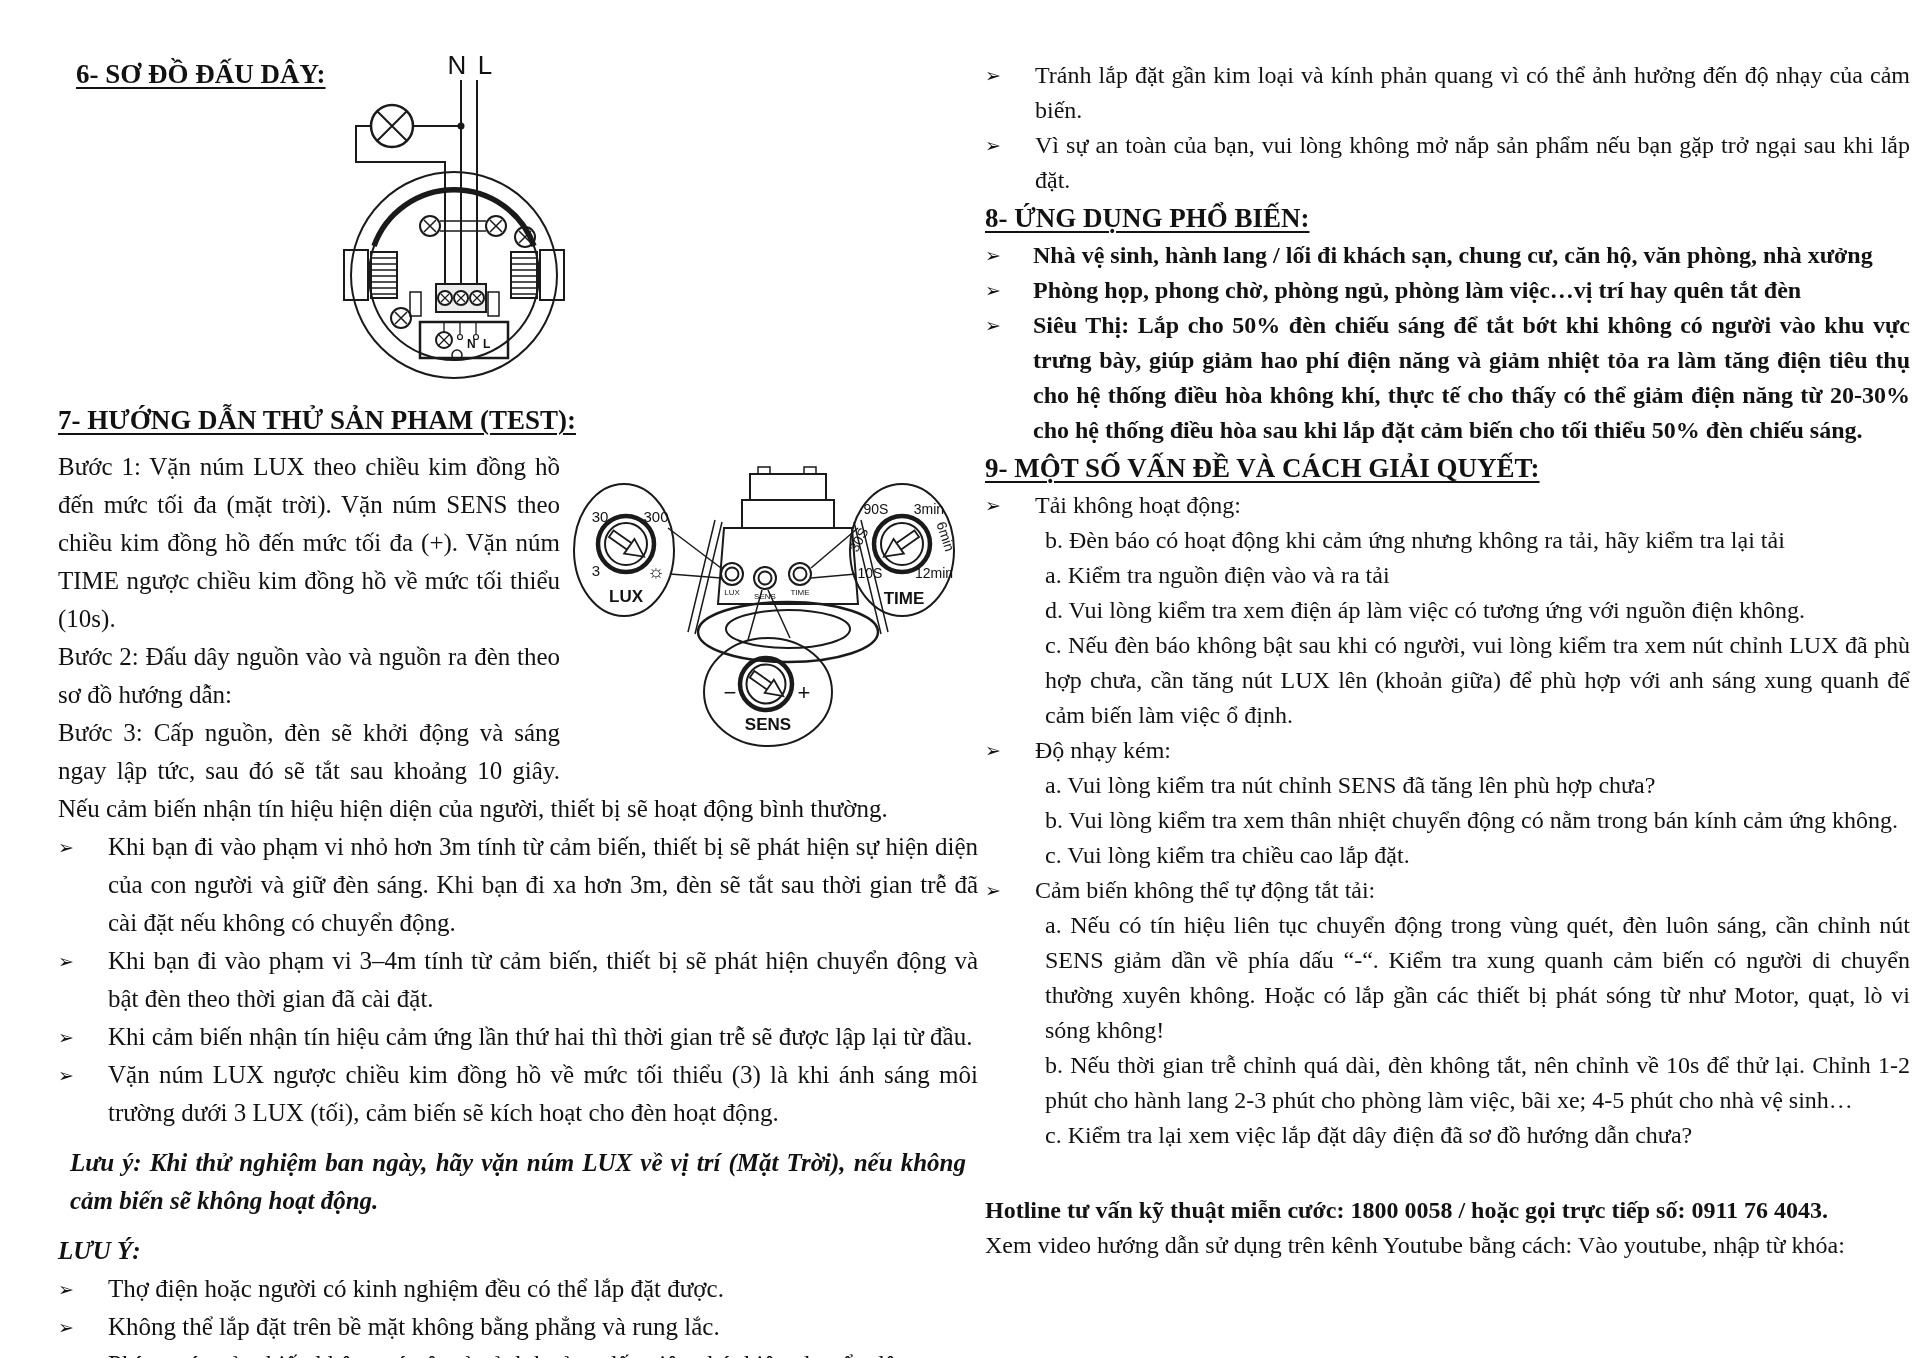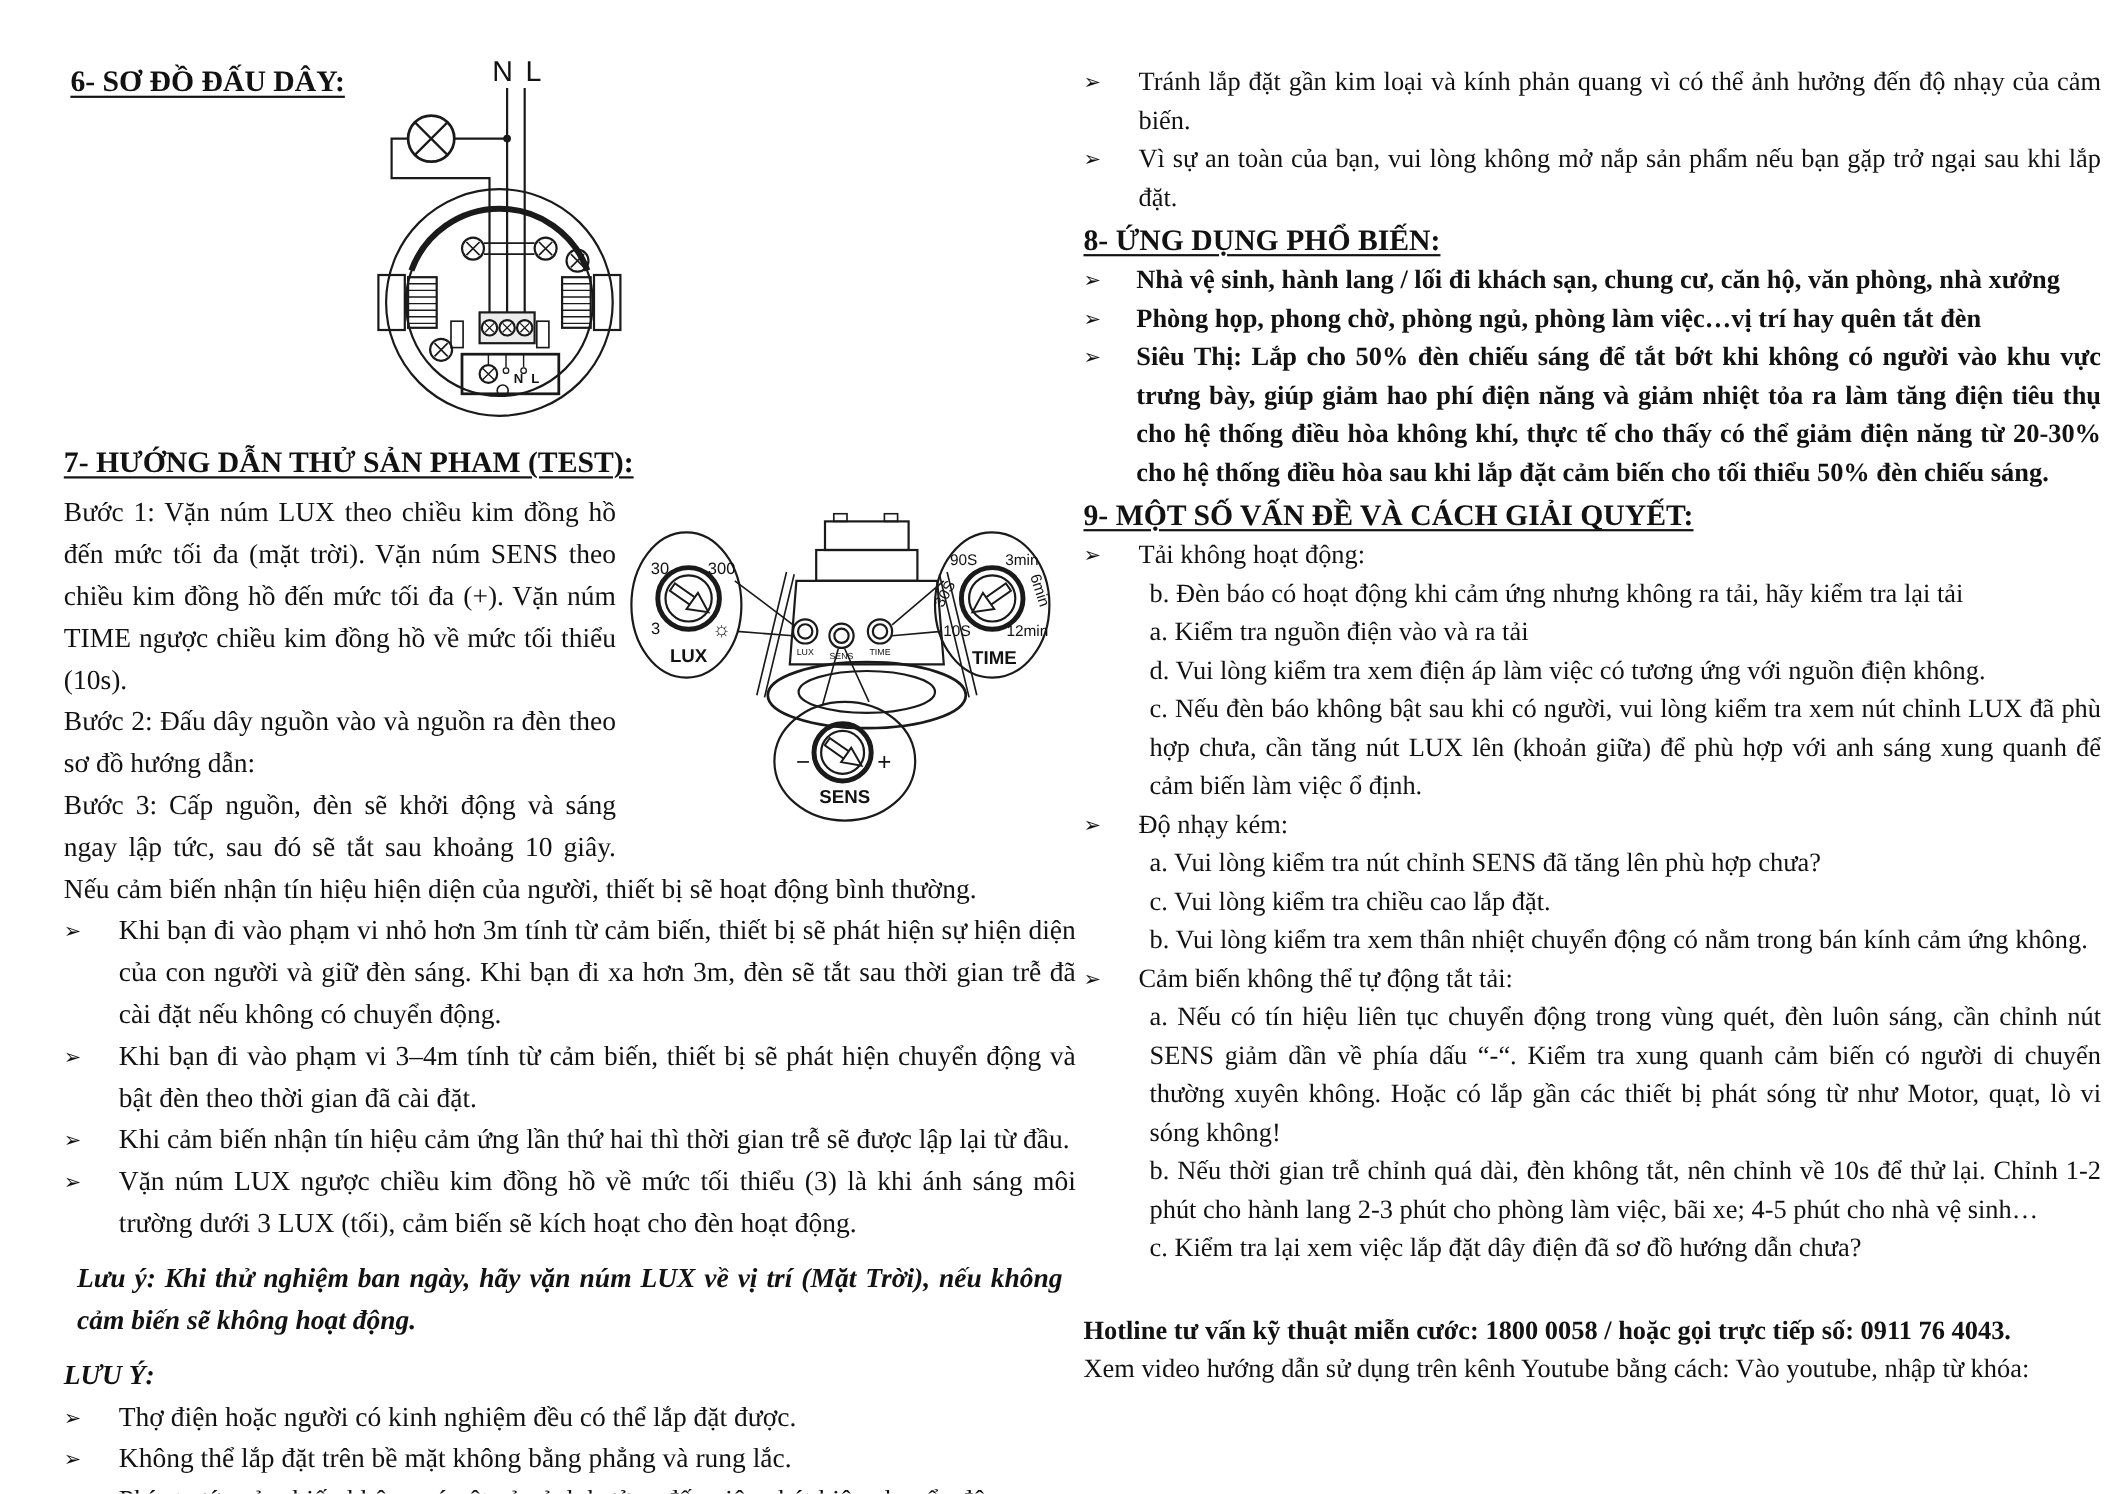--- a/index.html
+++ b/index.html
@@ -5,21 +5,21 @@
   html,body{margin:0;padding:0;background:#fff;}
   #page{position:relative;width:1920px;height:1358px;background:#ffffff;color:#121212;
         font-family:"Liberation Serif",serif;overflow:hidden;}
   .col{position:absolute;top:0;}
   #col-left{left:58px;top:48px;width:920px;font-size:25px;line-height:38px;}
   #col-right{left:985px;top:58px;width:925px;font-size:24px;line-height:35px;}
   .hd{font-weight:bold;font-size:27px;text-decoration:underline;text-decoration-thickness:2px;
       text-underline-offset:4px;line-height:40px;}
   .jus{text-align:justify;}
   .sec6{position:relative;height:352px;}
-  .sec6 .hd{position:absolute;left:6px;top:6px;text-decoration:underline;}
+  .sec6 .hd{position:absolute;left:18px;top:6px;text-decoration:underline;}
   .wiring-wrap{position:absolute;left:216px;top:2px;width:330px;height:345px;}
   .steps{margin-top:8px;}
   .knobfig{float:right;width:420px;height:300px;margin:18px -14px 6px 12px;}
   .step{margin:0;}
   .bullet{position:relative;padding-left:50px;margin:0;}
   .arr{position:absolute;left:0;top:0;font-family:"DejaVu Sans",sans-serif;font-size:19px;}
   .note-italic{font-weight:bold;font-style:italic;margin:12px;}
   .notes-title{font-weight:bold;font-style:italic;margin:0;}
   .rbold{font-weight:bold;}
   .rbold.bullet{padding-left:48px;}
@@ -275,22 +275,22 @@
     <p class="sub jus">b. Đèn báo có hoạt động khi cảm ứng nhưng không ra tải, hãy kiểm tra lại tải</p>
     <p class="sub jus">a. Kiểm tra nguồn điện vào và ra tải</p>
     <p class="sub jus">d. Vui lòng kiểm tra xem điện áp làm việc có tương ứng với nguồn điện không.</p>
     <p class="sub jus">c. Nếu đèn báo không bật sau khi có người, vui lòng kiểm tra xem nút chỉnh LUX đã phù hợp chưa, cần tăng nút LUX lên (khoản giữa) để phù hợp với anh sáng xung quanh để cảm biến làm việc ổ định.</p>
 
     <div class="bullet">
       <span class="arr">➢</span>
       <span>Độ nhạy kém:</span>
     </div>
     <p class="sub jus">a. Vui lòng kiểm tra nút chỉnh SENS đã tăng lên phù hợp chưa?</p>
+    <p class="sub jus">b. Vui lòng kiểm tra xem thân nhiệt chuyển động có nằm trong bán kính cảm ứng không.</p>
     <p class="sub jus">c. Vui lòng kiểm tra chiều cao lắp đặt.</p>
-    <p class="sub jus">b. Vui lòng kiểm tra xem thân nhiệt chuyển động có nằm trong bán kính cảm ứng không.</p>
 
     <div class="bullet">
       <span class="arr">➢</span>
       <span>Cảm biến không thể tự động tắt tải:</span>
     </div>
     <p class="sub jus">a. Nếu có tín hiệu liên tục chuyển động trong vùng quét, đèn luôn sáng, cần chỉnh nút SENS giảm dần về phía dấu “-“. Kiểm tra xung quanh cảm biến có người di chuyển thường xuyên không. Hoặc có lắp gần các thiết bị phát sóng từ như Motor, quạt, lò vi sóng không!</p>
     <p class="sub jus">b. Nếu thời gian trễ chỉnh quá dài, đèn không tắt, nên chỉnh về 10s để thử lại. Chỉnh 1-2 phút cho hành lang 2-3 phút cho phòng làm việc, bãi xe; 4-5 phút cho nhà vệ sinh…</p>
     <p class="sub jus">c. Kiểm tra lại xem việc lắp đặt dây điện đã sơ đồ hướng dẫn chưa?</p>
 
     <div class="hotline">

